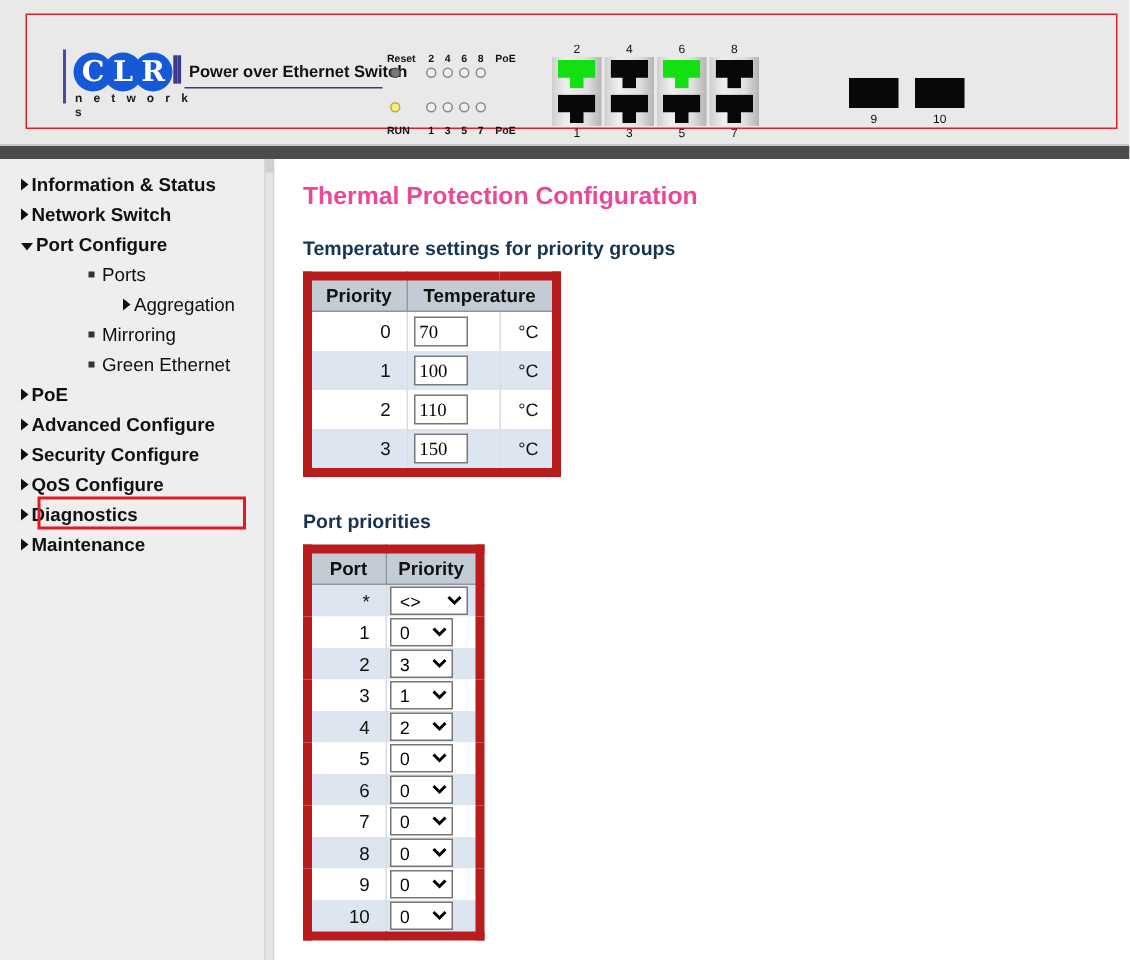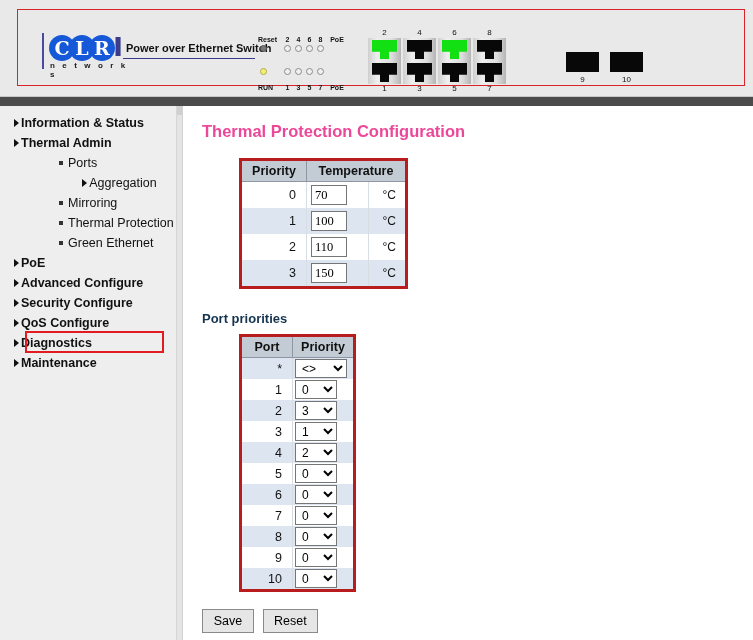--- a/index.html
+++ b/index.html
@@ -276,24 +276,23 @@
   }
   .section-head {
     font-size: 13px;
     font-weight: bold;
     color: #153450;
     margin: 0 0 8px 0;
   }
 
   table.cfg {
     border-collapse: collapse;
-    border: 3px solid #b91c1c;
+    border: 6px solid #b91c1c;
     font-size: 12.5px;
     color: #111111;
-    margin-left: 37px;
   }
   table.cfg th {
     background: #c3cbd4;
     border: 1px solid #8d97a3;
     font-weight: bold;
     font-size: 12.5px;
     color: #111111;
     padding: 3px 8px;
     text-align: center;
   }
@@ -501,40 +500,40 @@
 <div id="body-split">
 
   <div id="sidebar">
 
     <div class="nav-item">
       <span class="tri-right"></span>
       <span>Information &amp; Status</span>
     </div>
     <div class="nav-item">
       <span class="tri-right"></span>
-      <span>Thermal Admin</span>
+      <span>Network Switch</span>
+    </div>
+    <div class="nav-item">
+      <span class="tri-down"></span>
+      <span>Port Configure</span>
     </div>
     <div class="nav-item sub">
       <span class="sq-bullet"></span>
       <span>Ports</span>
     </div>
     <div class="nav-item sub" style="padding-left:30px;justify-content:center;">
       <span class="tri-right"></span>
       <span>Aggregation</span>
     </div>
     <div class="nav-item sub">
       <span class="sq-bullet"></span>
       <span>Mirroring</span>
     </div>
     <div class="nav-item sub">
       <span class="sq-bullet"></span>
-      <span>Thermal Protection</span>
-    </div>
-    <div class="nav-item sub">
-      <span class="sq-bullet"></span>
       <span>Green Ethernet</span>
     </div>
     <div class="nav-item">
       <span class="tri-right"></span>
       <span>PoE</span>
     </div>
     <div class="nav-item">
       <span class="tri-right"></span>
       <span>Advanced Configure</span>
     </div>
@@ -559,20 +558,21 @@
 
     <div id="sidebar-scroll-track">
       <div id="sidebar-scroll-thumb"></div>
     </div>
   </div>
 
   <div id="main">
 
     <h1 id="page-title">Thermal Protection Configuration</h1>
 
+    <div class="section-head">Temperature settings for priority groups</div>
 
     <table class="cfg" id="temp-table">
       <thead>
         <tr>
           <th>Priority</th>
           <th colspan="2">Temperature</th>
         </tr>
       </thead>
       <tbody>
         <tr class="odd">

